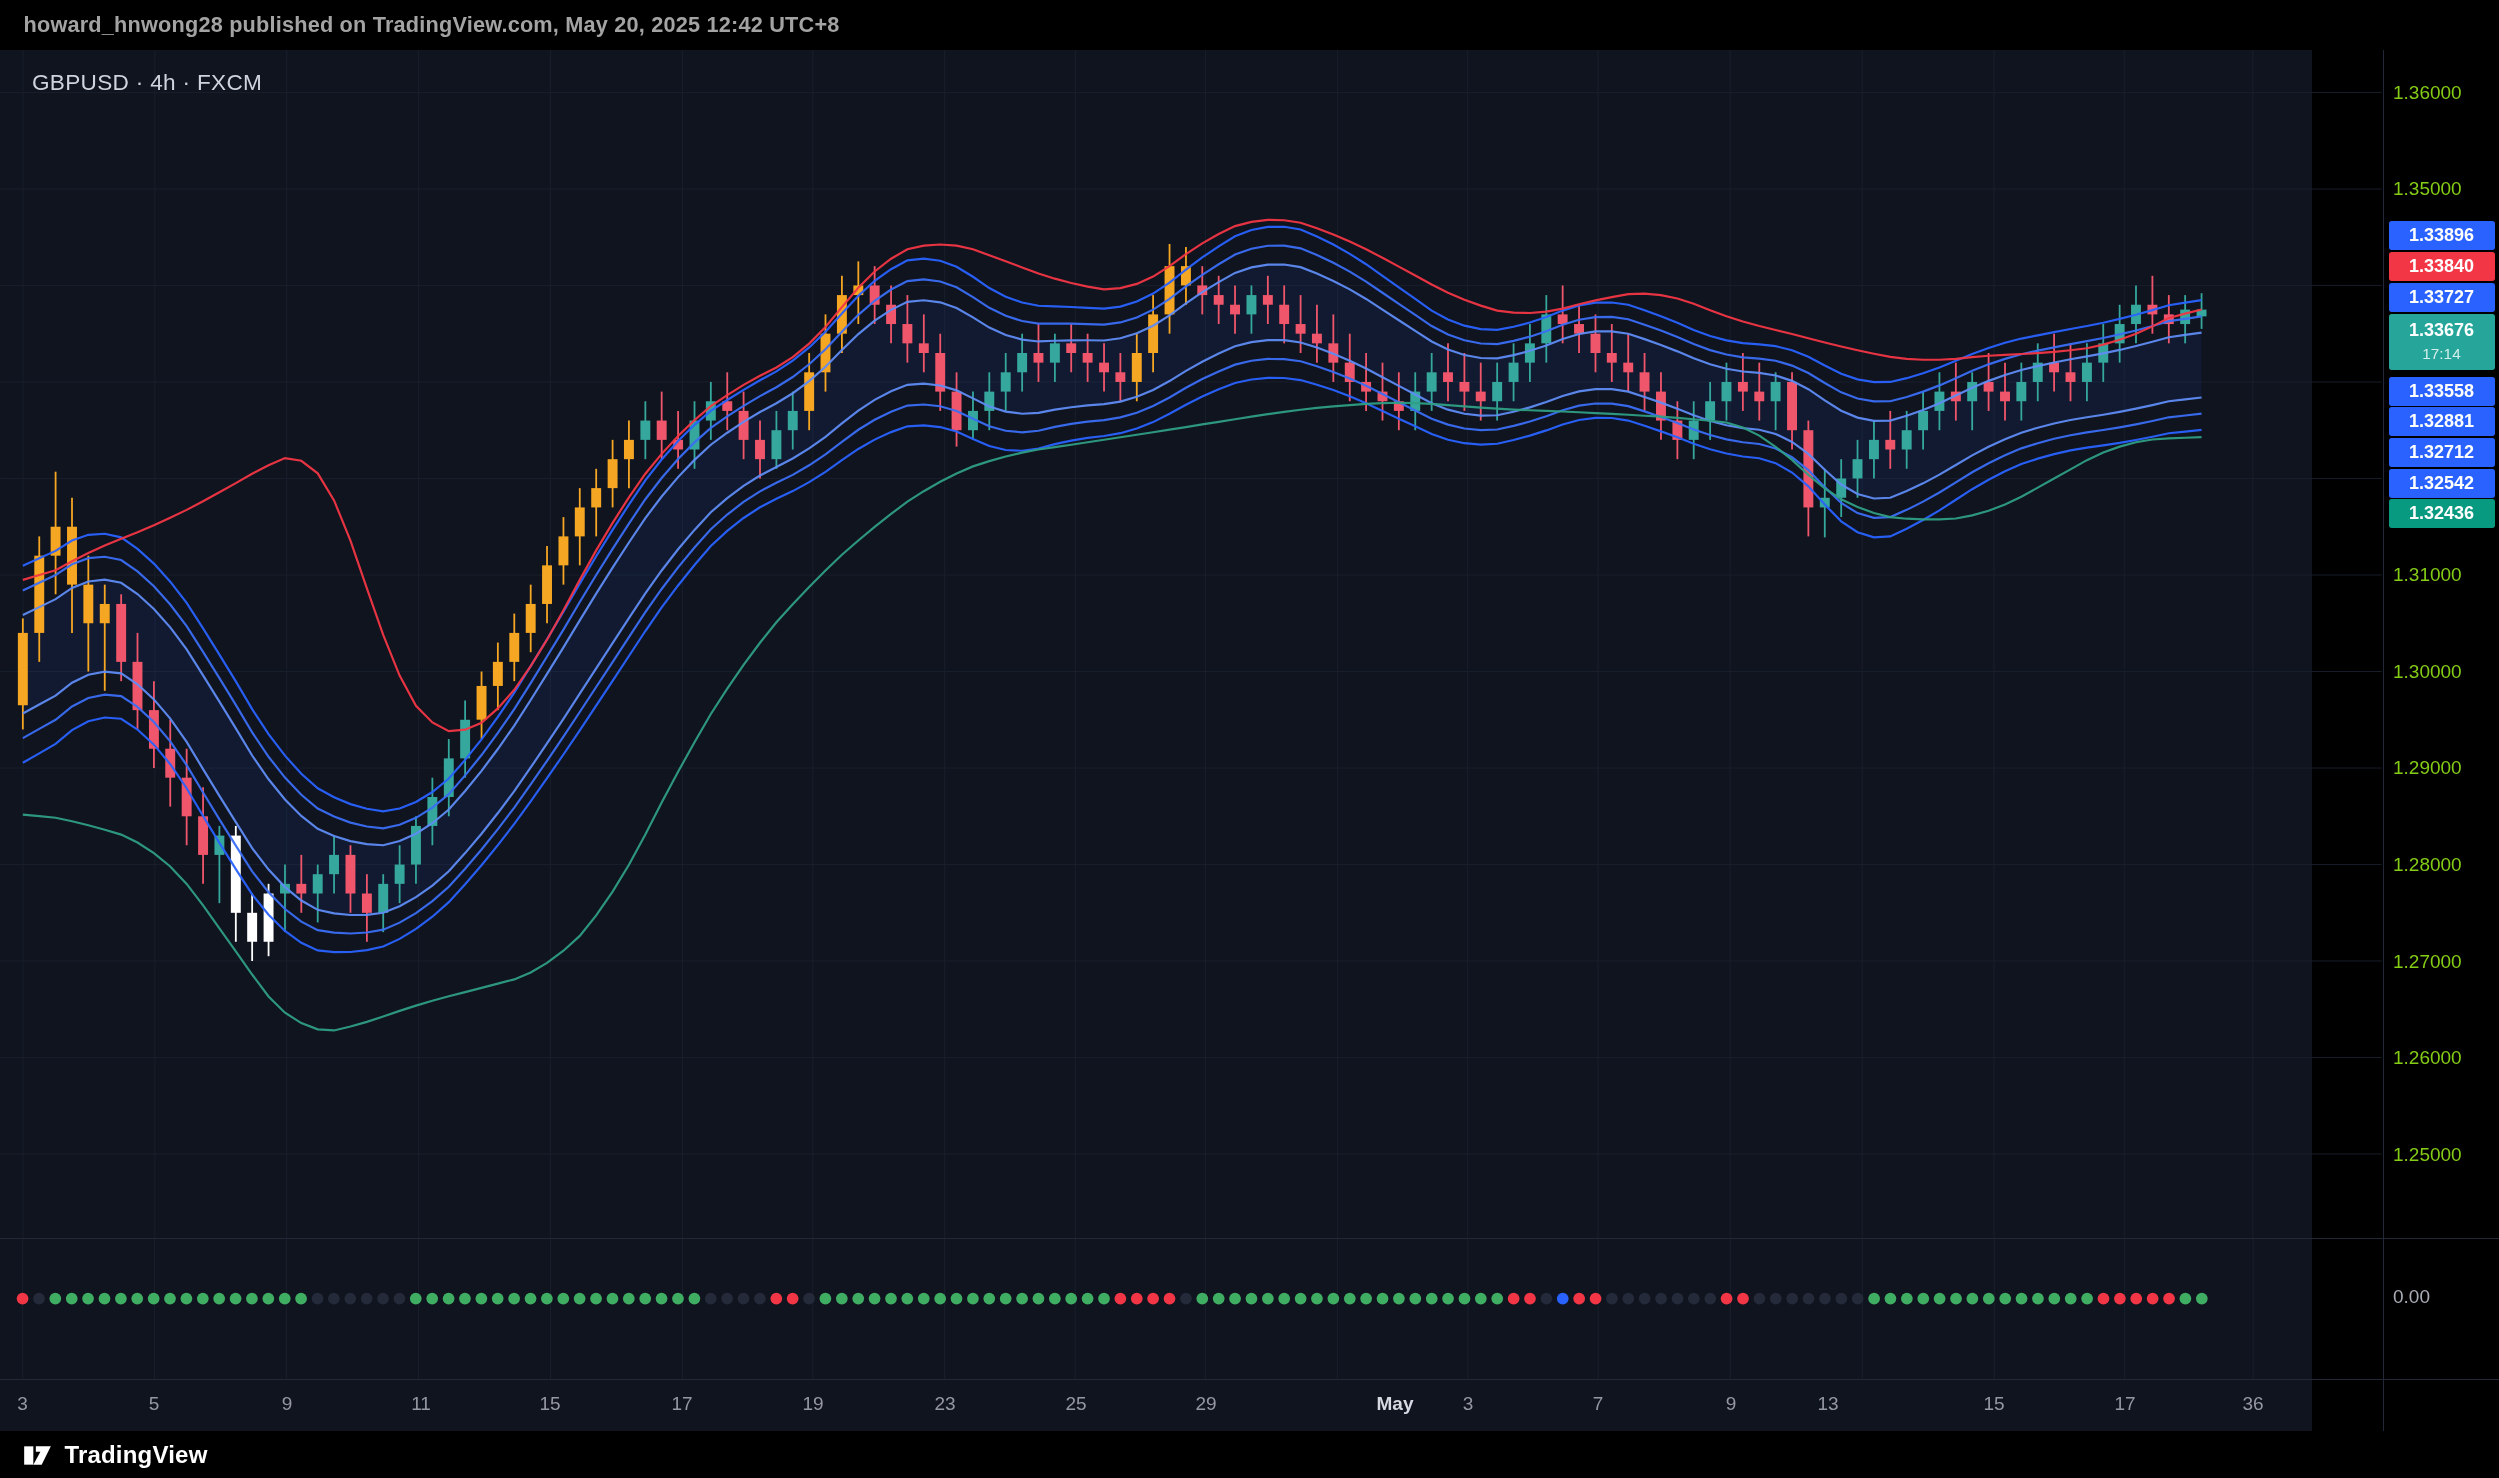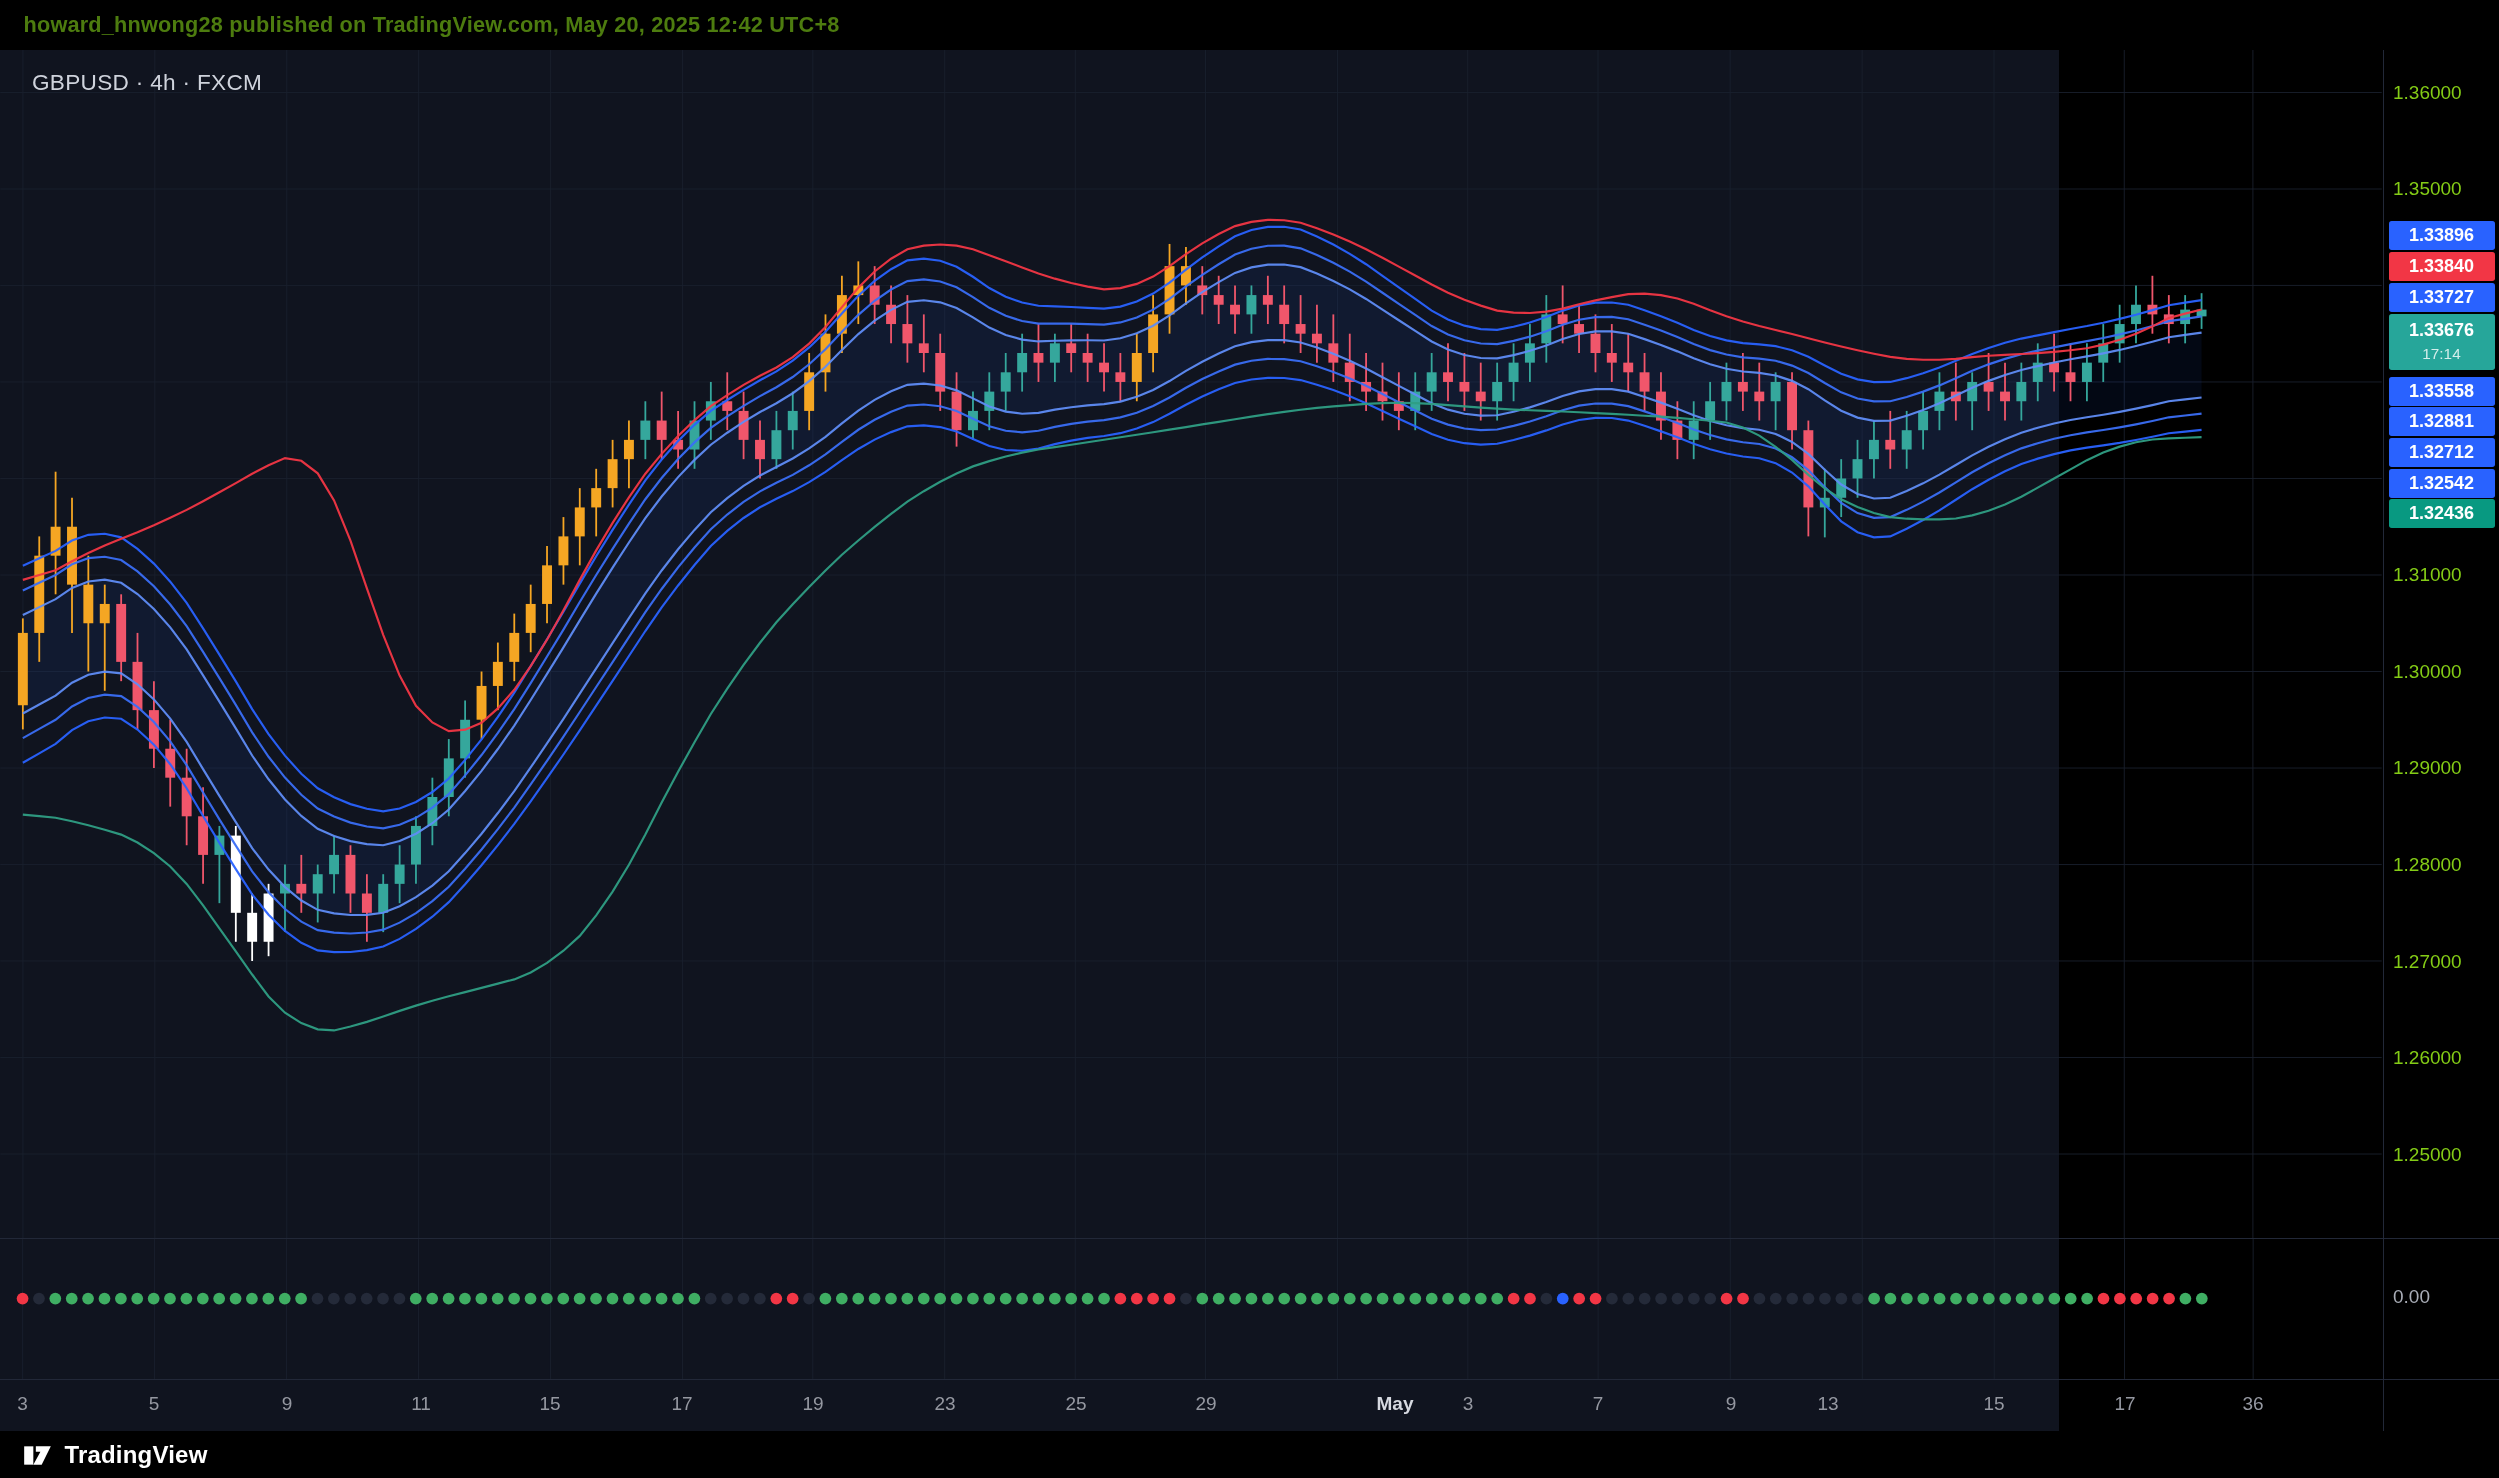--- a/index.html
+++ b/index.html
@@ -1,20 +1,20 @@
 <!DOCTYPE html>
 <html style="font-size:14.4px"><head>
 <meta charset="utf-8">
 <style>
   * { margin:0; padding:0; box-sizing:border-box; }
   html,body { width:2500px; height:1478px; background:#000; overflow:hidden;
               font-family:"Liberation Sans", sans-serif; }
   .topbar { height:50px; background:#000; display:flex; align-items:center; padding-left:23.5px; }
-  .attr { color:#4d7c0f; font-size:21.7px; font-weight:700; letter-spacing:0.2px; }
-  .chart-area { position:relative; width:2059px; height:1381px; background:#10141f; }
+  .attr { color:#a3a3a3; font-size:21.7px; font-weight:700; letter-spacing:0.2px; }
+  .chart-area { position:relative; width:2312px; height:1381px; background:#10141f; }
   .symbol-title { position:absolute; top:20px; left:32px; z-index:5; color:#cfd3dc;
                   font-size:22.6px; font-weight:500; letter-spacing:0.3px; }
   .main-plot { position:absolute; top:0; left:0; }
   .lower-plot { position:absolute; top:1189px; left:0; }
   .pane-divider { position:absolute; top:1188px; left:0; width:2500px; height:0.9px; background:#222838; }
   .axis-divider { position:absolute; top:1329px; left:0; width:2500px; height:0.9px; background:#222838; }
   .time-axis { position:absolute; top:1330px; left:0; width:2382px; height:51px; }
   .time-tick { position:absolute; top:12.6px; transform:translateX(-50%); color:#9598a1; font-size:19px; }
   .time-tick.em { color:#d6d9e0; font-weight:700; }
   .price-axis { position:absolute; top:0; left:2383px; width:116px; height:1381px;

